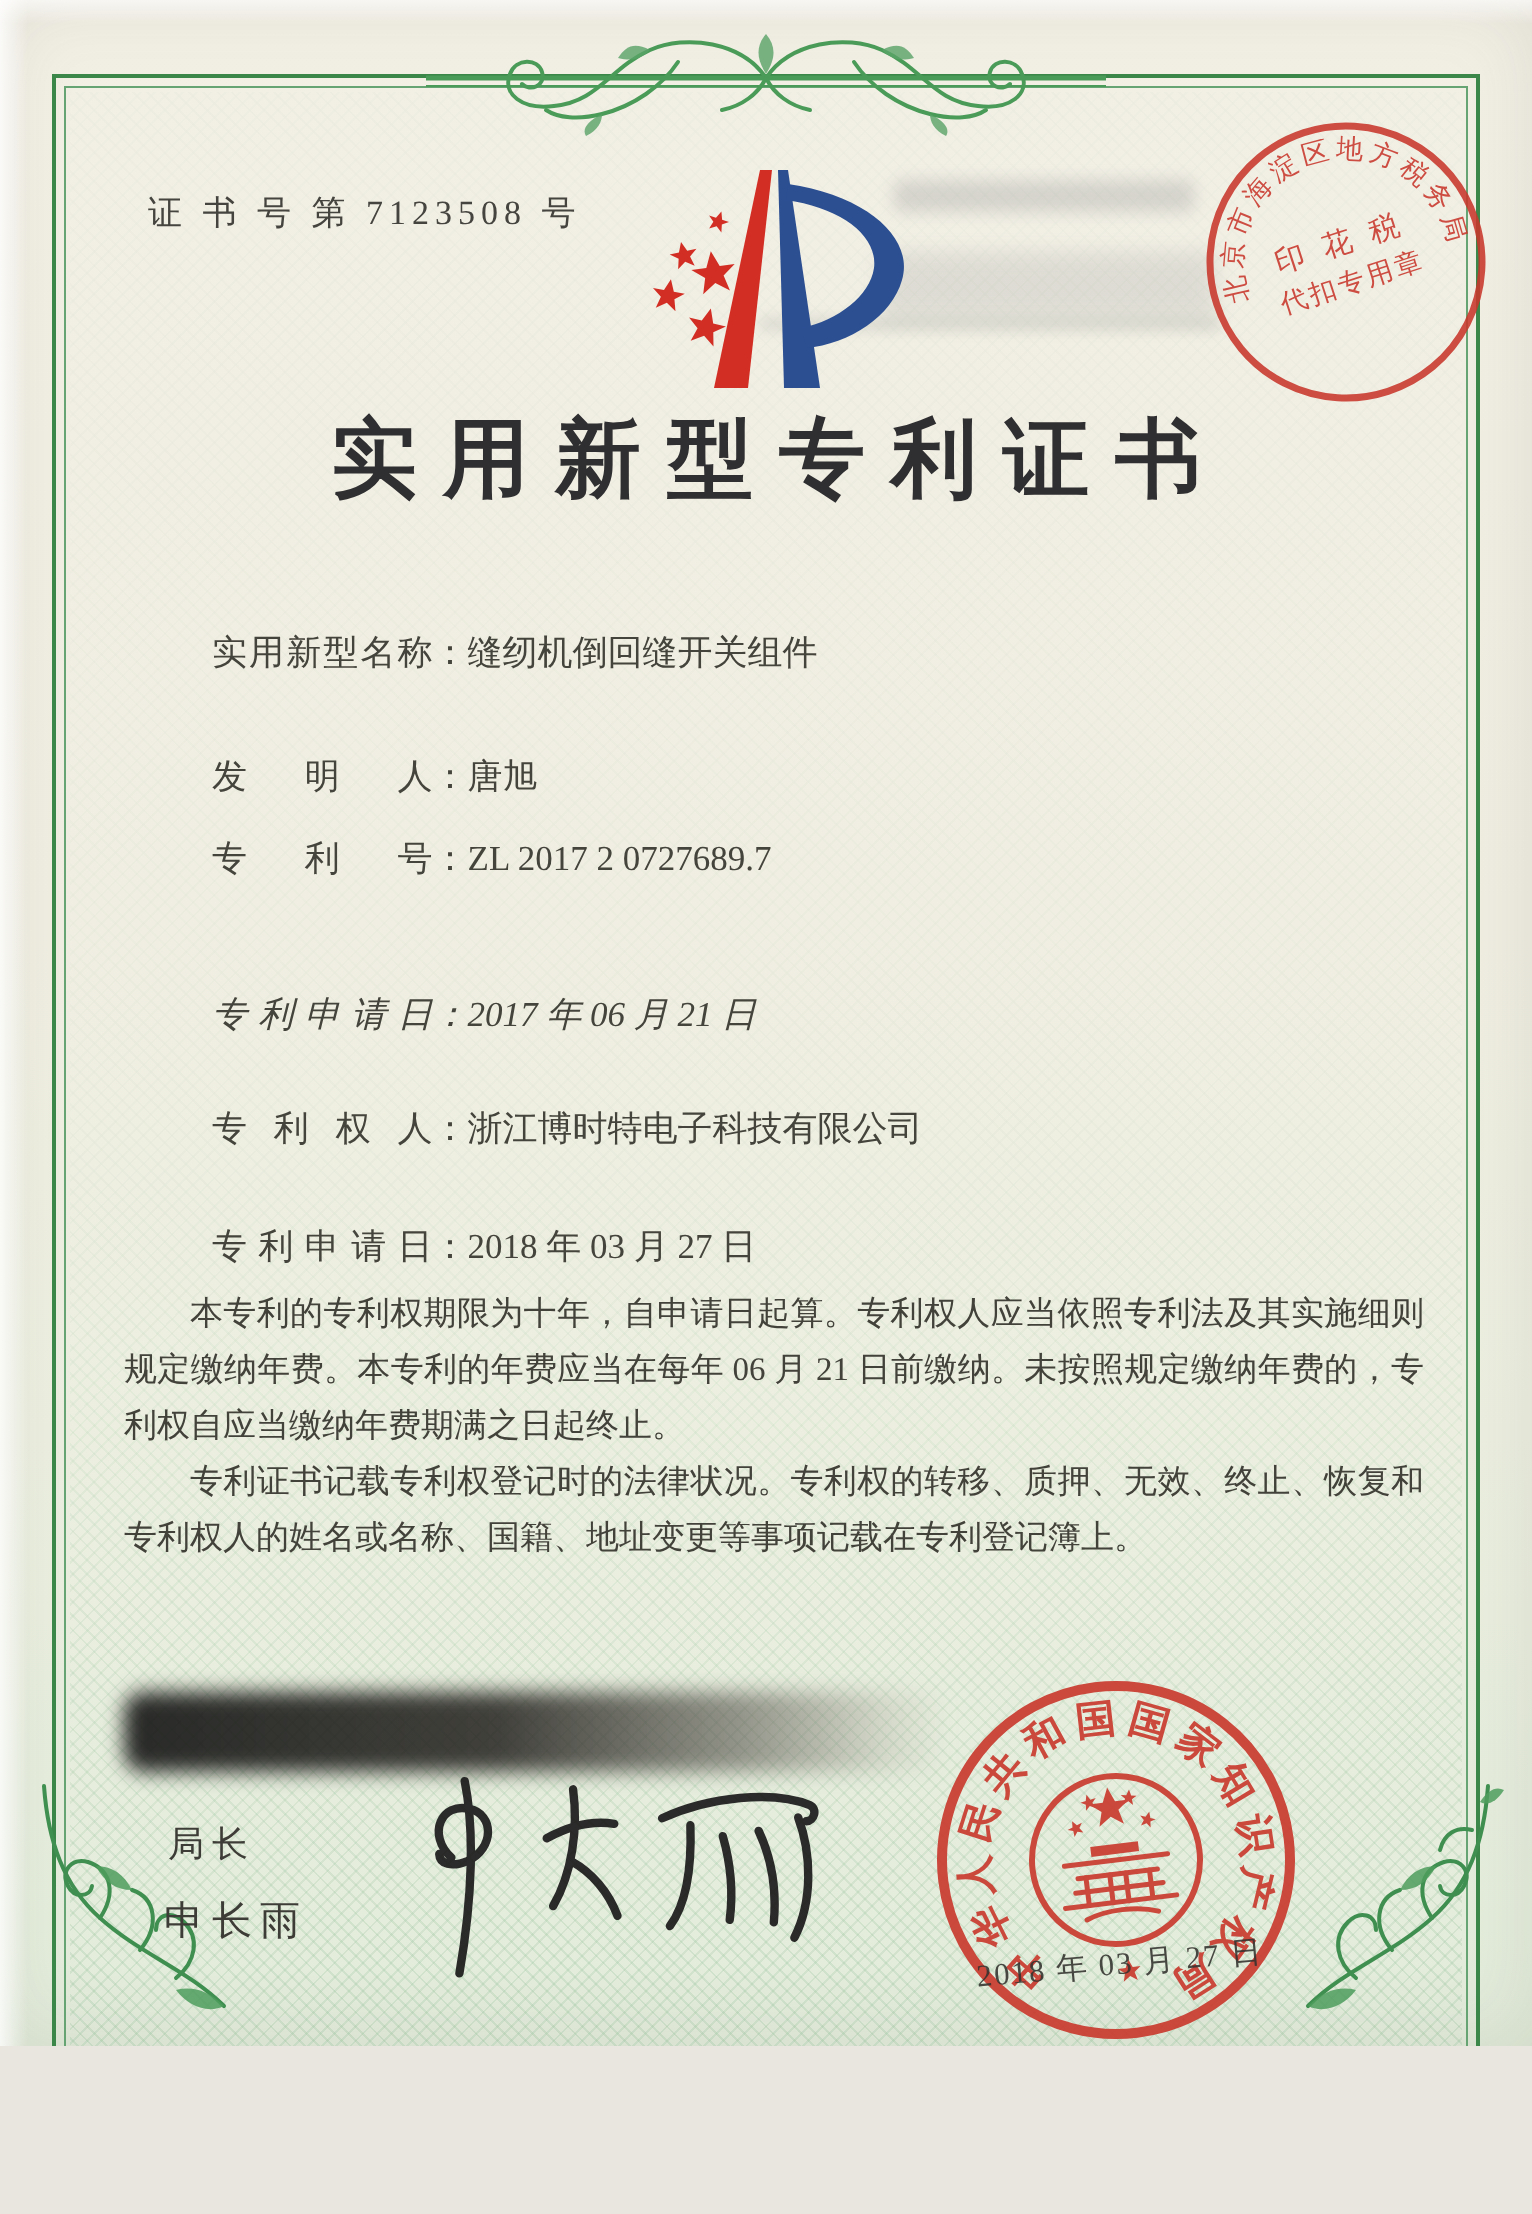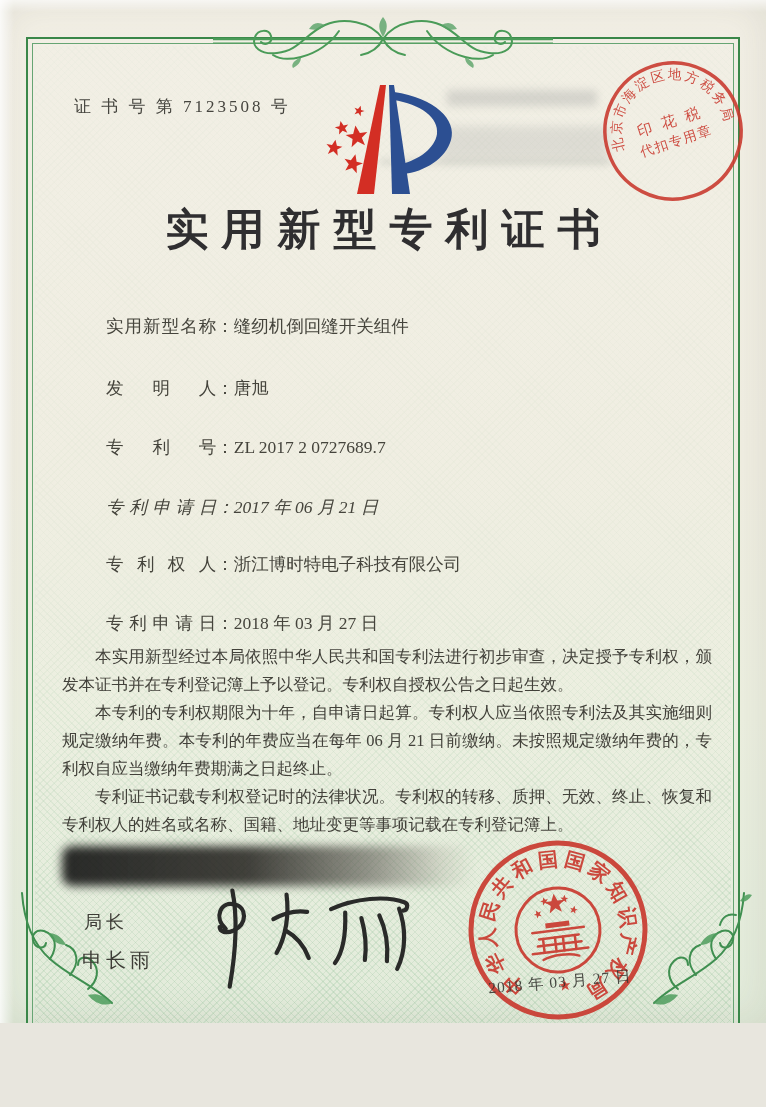--- a/index.html
+++ b/index.html
@@ -28,21 +28,21 @@
     mask-image:linear-gradient(to bottom,rgba(0,0,0,.10) 0%,rgba(0,0,0,.14) 50%,rgba(0,0,0,.55) 78%,rgba(0,0,0,.85) 100%);}
   
   .cert-no{left:74px;top:95px;font-size:17px;letter-spacing:3px;color:#45443e;}
   .title{left:0;top:201px;width:100%;text-align:center;font-size:43px;font-weight:bold;
     letter-spacing:13px;color:#2f2e30;text-indent:13px;}
   
   .field{position:absolute;left:74px;right:56px;font-size:17.5px;color:#45443c;white-space:nowrap;margin-left:32px;}
   .f-label{display:inline-block;width:6.3em;text-align:justify;text-align-last:justify;vertical-align:bottom;}
   .field:nth-of-type(1){top:314px;}
   .field:nth-of-type(2){top:376px;}
-  .field:nth-of-type(3){top:435px;}
+  .field:nth-of-type(3){top:417px;}
   .field:nth-of-type(4){top:495px;font-style:italic;}
   .field:nth-of-type(5){top:552px;}
   .field:nth-of-type(6){top:611px;}
   
   .paras{left:62px;top:643px;width:650px;}
   .paras p{margin:0;text-indent:2em;text-align:justify;font-size:16.5px;line-height:1.7;color:#42413a;}
   
   .scan-shadow{left:62px;top:846px;width:412px;height:40px;border-radius:10px;
     background:linear-gradient(to right,rgba(15,15,15,.88) 0%,rgba(35,33,30,.85) 45%,rgba(80,76,70,.55) 75%,rgba(140,135,125,.22) 92%,rgba(160,155,145,0) 100%);
     filter:blur(5px);}
@@ -183,21 +183,20 @@
     </div>
     <div class="field">
       <span class="f-label">专利权人</span><span>：</span><span>浙江博时特电子科技有限公司</span>
     </div>
     <div class="field">
       <span class="f-label">专利申请日</span><span>：</span><span>2018 年 03 月 27 日</span>
     </div>
   </div>
 
   <div class="abs paras">
-    <p>本实用新型经过本局依照中华人民共和国专利法进行初步审查，决定授予专利权，颁发本证书并在专利登记簿上予以登记。专利权自授权公告之日起生效。</p>
     <p>本专利的专利权期限为十年，自申请日起算。专利权人应当依照专利法及其实施细则规定缴纳年费。本专利的年费应当在每年 06 月 21 日前缴纳。未按照规定缴纳年费的，专利权自应当缴纳年费期满之日起终止。</p>
     <p>专利证书记载专利权登记时的法律状况。专利权的转移、质押、无效、终止、恢复和专利权人的姓名或名称、国籍、地址变更等事项记载在专利登记簿上。</p>
   </div>
 
   <div class="abs scan-shadow"></div>
 
   <div class="abs sig-title">局长</div>
   <div class="abs sig-name">申长雨</div>
   <svg class="abs sig-svg" width="220" height="105" viewBox="0 0 220 105">
     <g stroke="#1b1b1b" stroke-width="4.2" fill="none" stroke-linecap="round" opacity=".92">

